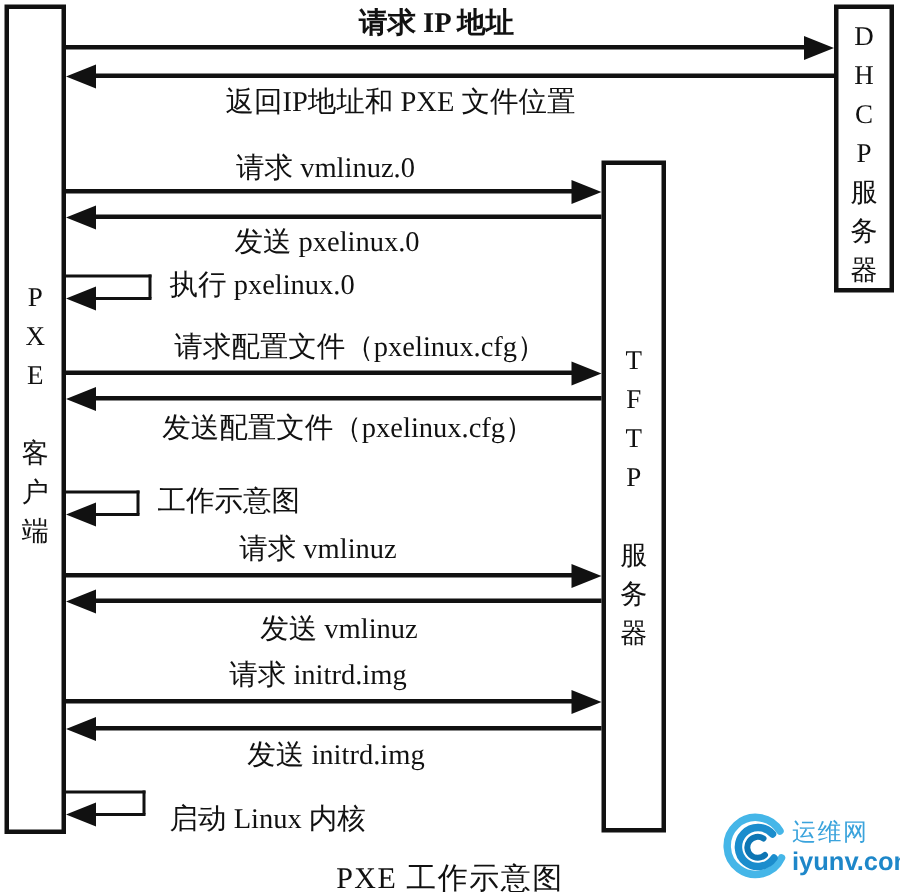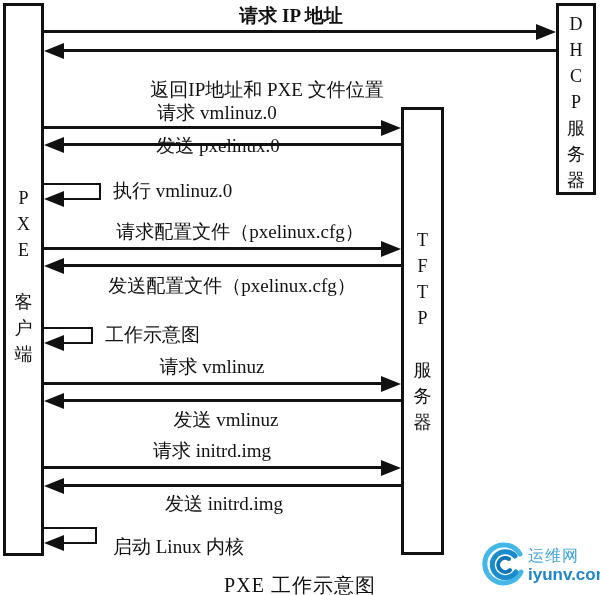--- a/index.html
+++ b/index.html
@@ -84,27 +84,27 @@
         <div class="vchar">器</div>
       </div>
   </div>
 
   <div id="flows">
       <div class="hline" style="left: 44px; top: 30px; width: 498px;"></div>
       <div class="ahead ahead-right" style="left: 536px; top: 24px;"></div>
       <div class="arrow-label" style="left: 291px; top: 6px; font-weight: bold;">请求 IP 地址</div>
       <div class="hline" style="left: 58px; top: 49px; width: 498px;"></div>
       <div class="ahead ahead-left" style="left: 44px; top: 43px;"></div>
-      <div class="arrow-label" style="left: 267px; top: 59px; margin-top: 21px;">返回IP地址和 PXE 文件位置</div>
+      <div class="arrow-label" style="left: 267px; top: 59px;">返回IP地址和 PXE 文件位置</div>
       <div class="hline" style="left: 44px; top: 126px; width: 343px;"></div>
       <div class="ahead ahead-right" style="left: 381px; top: 120px;"></div>
       <div class="arrow-label" style="left: 217px; top: 103px;">请求 vmlinuz.0</div>
       <div class="hline" style="left: 58px; top: 143px; width: 343px;"></div>
       <div class="ahead ahead-left" style="left: 44px; top: 137px;"></div>
-      <div class="arrow-label" style="left: 218px; top: 136px;">发送 pxelinux.0</div>
+      <div class="arrow-label" style="left: 218px; top: 152px;">发送 pxelinux.0</div>
       <div class="hline" style="left: 44px; top: 247px; width: 343px;"></div>
       <div class="ahead ahead-right" style="left: 381px; top: 241px;"></div>
       <div class="arrow-label" style="left: 240px; top: 222px;">请求配置文件（pxelinux.cfg）</div>
       <div class="hline" style="left: 58px; top: 264px; width: 343px;"></div>
       <div class="ahead ahead-left" style="left: 44px; top: 258px;"></div>
       <div class="arrow-label" style="left: 232px; top: 276px;">发送配置文件（pxelinux.cfg）</div>
       <div class="hline" style="left: 44px; top: 382px; width: 343px;"></div>
       <div class="ahead ahead-right" style="left: 381px; top: 376px;"></div>
       <div class="arrow-label" style="left: 212px; top: 357px;">请求 vmlinuz</div>
       <div class="hline" style="left: 58px; top: 399px; width: 343px;"></div>
@@ -113,21 +113,21 @@
       <div class="hline" style="left: 44px; top: 466px; width: 343px;"></div>
       <div class="ahead ahead-right" style="left: 381px; top: 460px;"></div>
       <div class="arrow-label" style="left: 212px; top: 441px;">请求 initrd.img</div>
       <div class="hline" style="left: 58px; top: 484px; width: 343px;"></div>
       <div class="ahead ahead-left" style="left: 44px; top: 478px;"></div>
       <div class="arrow-label" style="left: 224px; top: 494px; font-family: Liberation Serif, serif;">发送  initrd.img</div>
       <div class="loopline" style="left: 44px; top: 183px; width: 57px; height: 2px;"></div>
       <div class="loopline" style="left: 99px; top: 183px; width: 2px; height: 16px;"></div>
       <div class="loopline" style="left: 58px; top: 198px; width: 43px; height: 2px;"></div>
       <div class="ahead ahead-left" style="left: 44px; top: 191px;"></div>
-      <div class="loop-label" style="left: 113px; top: 181px;">执行 vmlinuz.0</div>
+      <div class="loop-label" style="left: 113px; top: 181px;">执行 pxelinux.0</div>
       <div class="loopline" style="left: 44px; top: 327px; width: 49px; height: 2px;"></div>
       <div class="loopline" style="left: 91px; top: 327px; width: 2px; height: 16px;"></div>
       <div class="loopline" style="left: 58px; top: 342px; width: 35px; height: 2px;"></div>
       <div class="ahead ahead-left" style="left: 44px; top: 335px;"></div>
       <div class="loop-label" style="left: 105px; top: 325px;">工作示意图</div>
       <div class="loopline" style="left: 44px; top: 527px; width: 53px; height: 2px;"></div>
       <div class="loopline" style="left: 95px; top: 527px; width: 2px; height: 16px;"></div>
       <div class="loopline" style="left: 58px; top: 542px; width: 39px; height: 2px;"></div>
       <div class="ahead ahead-left" style="left: 44px; top: 535px;"></div>
       <div class="loop-label" style="left: 113px; top: 537px;">启动 Linux 内核</div>

